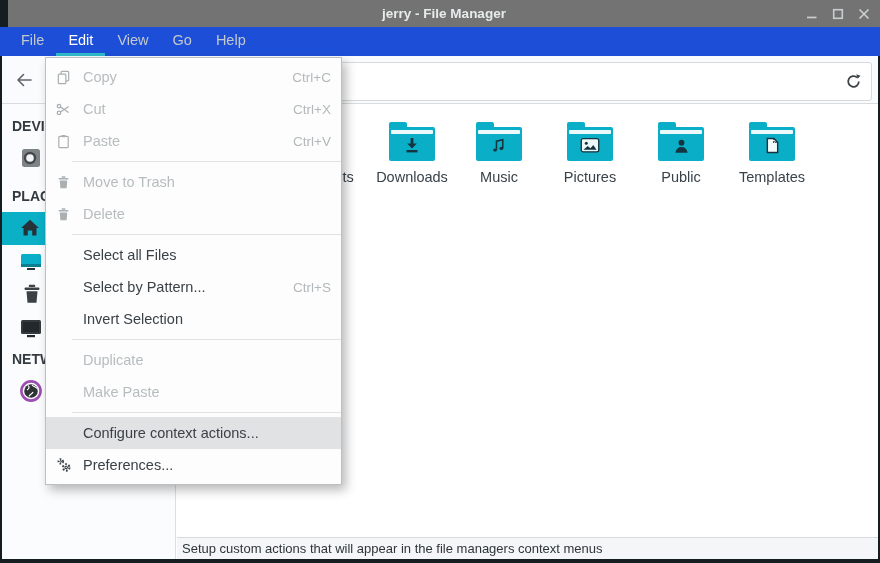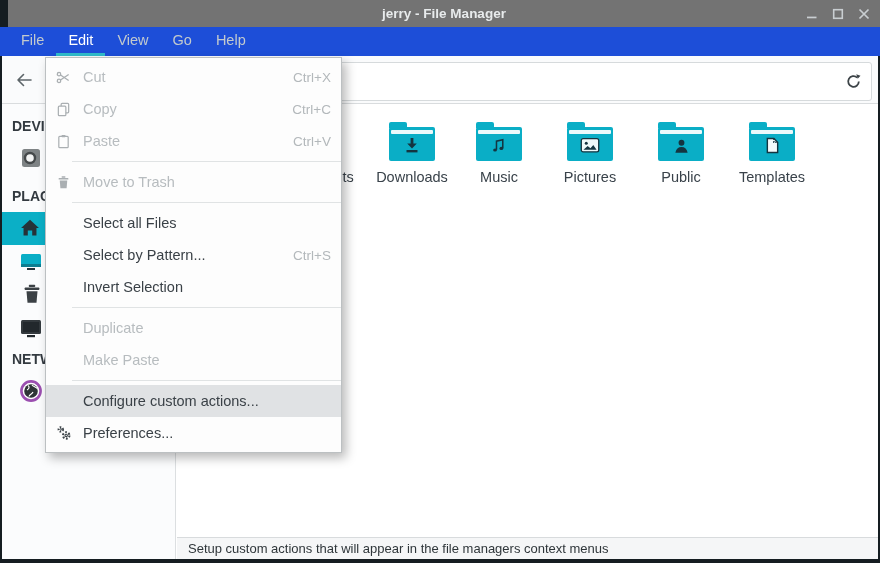--- a/index.html
+++ b/index.html
@@ -46,21 +46,21 @@
   .folder::before { content:""; position:absolute; top:-5px; left:0; width:18px; height:6px;
                     background:#0aaec6; border-radius:2px 2px 0 0; }
   .folder::after { content:""; position:absolute; top:3px; left:2px; right:2px; height:4px;
                    background:rgba(255,255,255,.92); border-radius:1px; }
   .emblem { position:absolute; top:10px; left:0; right:0; display:flex; justify-content:center; z-index:1; }
   .flabel { margin-top:8px; font-size:14.5px; color:#39424a; white-space:nowrap; }
 
   
   .statusbar { position:absolute; left:175px; right:0; bottom:0; height:22px; background:#f5f6f7;
                border-top:1px solid #d8dbdd; font-size:13px; color:#2f363a; line-height:21px;
-               padding-left:11px; white-space:nowrap; overflow:hidden; }
+               padding-left:5px; white-space:nowrap; overflow:hidden; }
 
   
   .dropdown { position:absolute; left:45px; top:57px; width:297px; background:#fdfdfd;
               border:1px solid #bcc0c2; box-shadow:4px 5px 10px rgba(0,0,0,.28); padding:3px 0; z-index:10; }
   .mrow { height:32px; display:flex; align-items:center; padding:0 10px; font-size:14.5px; color:#3a4147; }
   .mrow.dis { color:#b7bcbf; }
   .mrow.hov { background:#e0e2e4; }
   .mic { width:17px; margin-right:10px; display:flex; align-items:center; color:#aaafb2; flex:none; }
   .mrow:not(.dis) .mic { color:#3d4449; }
   .mlabel { white-space:nowrap; }
@@ -252,65 +252,77 @@
     <div class="statusbar">
       <span>Setup custom actions that will appear in the file managers context menus</span>
     </div>
 
   </div>
 
   <div class="dropdown">
     <div class="mrow dis">
       <span class="mic">
         <svg width="15" height="15" viewBox="0 0 16 16">
+            <g fill="none" stroke="currentColor" stroke-width="1.3">
+              <rect x="5.5" y="1.5" width="8" height="10" rx="1"></rect>
+              <rect x="2.5" y="4.5" width="8" height="10" rx="1" fill="#fdfdfd"></rect>
+            </g>
+          </svg>
+      </span>
+      <span class="mlabel">Copy</span>
+      <span class="macc">Ctrl+C</span>
+    </div>
+    <div class="mrow dis">
+      <span class="mic">
+        <svg width="15" height="15" viewBox="0 0 16 16">
             <g fill="none" stroke="currentColor" stroke-width="1.4">
               <circle cx="3.2" cy="4.4" r="1.8"></circle>
               <circle cx="3.2" cy="11.6" r="1.8"></circle>
               <path d="M4.8 5.4l8.7 5.8M4.8 10.6l8.7-5.8"></path>
             </g>
           </svg>
       </span>
       <span class="mlabel">Cut</span>
       <span class="macc">Ctrl+X</span>
     </div>
     <div class="mrow dis">
       <span class="mic">
         <svg width="15" height="15" viewBox="0 0 16 16">
-            <g fill="none" stroke="currentColor" stroke-width="1.3">
-              <rect x="5.5" y="1.5" width="8" height="10" rx="1"></rect>
-              <rect x="2.5" y="4.5" width="8" height="10" rx="1" fill="#fdfdfd"></rect>
-            </g>
-          </svg>
-      </span>
-      <span class="mlabel">Copy</span>
-      <span class="macc">Ctrl+C</span>
-    </div>
-    <div class="mrow dis">
-      <span class="mic">
-        <svg width="15" height="15" viewBox="0 0 16 16">
             <rect x="3" y="2.5" width="10" height="12" rx="1" fill="none" stroke="currentColor" stroke-width="1.3"></rect>
             <rect x="6" y="1" width="4" height="2.5" rx="0.5" fill="currentColor"></rect>
           </svg>
       </span>
       <span class="mlabel">Paste</span>
       <span class="macc">Ctrl+V</span>
     </div>
     <div class="msep"></div>
     <div class="mrow dis">
       <span class="mic">
         <svg width="15" height="15" viewBox="0 0 16 16">
             <g fill="currentColor">
               <rect x="6" y="1.2" width="4" height="1.6" rx="0.4"></rect>
               <rect x="2.8" y="3.2" width="10.4" height="1.6" rx="0.4"></rect>
               <path d="M4 5.8h8l-.7 8.4H4.7z"></path>
             </g>
           </svg>
       </span>
       <span class="mlabel">Move to Trash</span>
     </div>
+    <div class="mrow dis">
+      <span class="mic">
+        <svg width="15" height="15" viewBox="0 0 16 16">
+            <g fill="currentColor">
+              <rect x="6" y="1.2" width="4" height="1.6" rx="0.4"></rect>
+              <rect x="2.8" y="3.2" width="10.4" height="1.6" rx="0.4"></rect>
+              <path d="M4 5.8h8l-.7 8.4H4.7z"></path>
+            </g>
+          </svg>
+      </span>
+      <span class="mlabel">Delete</span>
+    </div>
     <div class="msep"></div>
     <div class="mrow">
       <span class="mic"></span>
       <span class="mlabel">Select all Files</span>
     </div>
     <div class="mrow">
       <span class="mic"></span>
       <span class="mlabel">Select by Pattern...</span>
       <span class="macc">Ctrl+S</span>
     </div>
@@ -323,21 +335,21 @@
       <span class="mic"></span>
       <span class="mlabel">Duplicate</span>
     </div>
     <div class="mrow dis">
       <span class="mic"></span>
       <span class="mlabel">Make Paste</span>
     </div>
     <div class="msep"></div>
     <div class="mrow hov">
       <span class="mic"></span>
-      <span class="mlabel">Configure custom actions...</span>
+      <span class="mlabel">Configure context actions...</span>
     </div>
     <div class="mrow">
       <span class="mic">
         <svg width="16" height="16" viewBox="0 0 16 16">
             <g fill="none" stroke="currentColor">
               <circle cx="4.8" cy="4.4" r="2.3" stroke-width="1.8" stroke-dasharray="1.5 1.4"></circle>
               <circle cx="4.8" cy="4.4" r="0.9" stroke-width="1"></circle>
               <circle cx="10.2" cy="10.4" r="3.2" stroke-width="2.1" stroke-dasharray="1.8 1.6"></circle>
               <circle cx="10.2" cy="10.4" r="1.2" stroke-width="1.1"></circle>
             </g>

